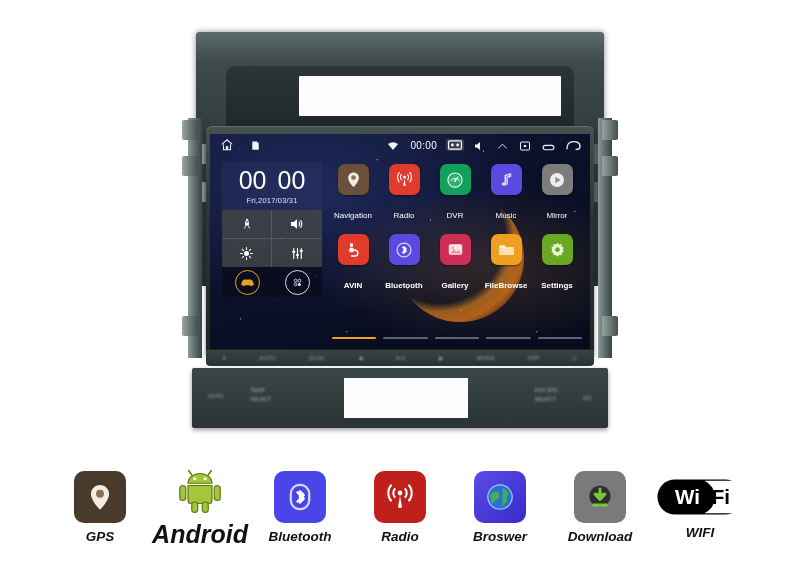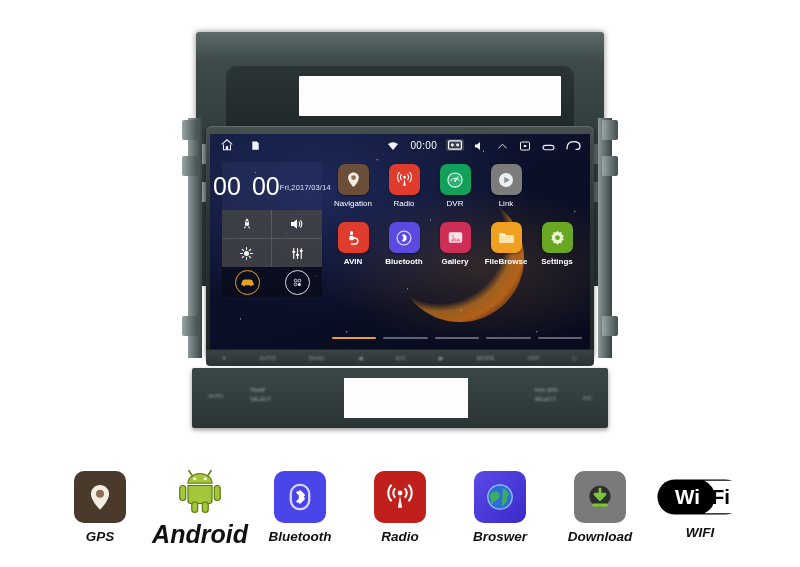--- a/index.html
+++ b/index.html
@@ -91,21 +91,21 @@
     display:flex;align-items:center;color:#fff;}
   .sb-left{display:flex;align-items:center;gap:16px;padding-left:10px;}
   .sb-right{margin-left:auto;display:flex;align-items:center;gap:9px;padding-right:8px;}
   .sb-ico{width:14px;height:14px;display:inline-block;opacity:.95;}
   .sb-clock{font-size:10px;letter-spacing:.3px;}
   .sb-hl{background:#3b3f52;border-radius:2px;padding:1px 2px;display:flex;}
 
   
   .widget{position:absolute;left:12px;top:28px;width:100px;}
   .clock-box{height:48px;background:rgba(46,52,100,.42);
-    display:flex;flex-direction:row;align-items:center;justify-content:center;}
+    display:flex;flex-direction:column;align-items:center;justify-content:center;}
   .clock-digits{display:flex;gap:11px;color:#fff;font-size:25px;line-height:25px;
     font-family:"Liberation Sans",sans-serif;font-weight:300;}
   .clock-date{color:#dfe4ff;font-size:7.5px;margin-top:3px;letter-spacing:.2px;}
   .qgrid{display:grid;grid-template-columns:1fr 1fr;background:rgba(255,255,255,.05);}
   .qcell{height:28px;display:flex;align-items:center;justify-content:center;
     background:rgba(68,68,68,.78);
     border-right:1px solid rgba(255,255,255,.14);
     border-bottom:1px solid rgba(255,255,255,.14);}
   .qcell:nth-child(2n){border-right:none;}
   .qcell:nth-child(n+3){border-bottom:none;}
@@ -115,21 +115,21 @@
   .circ.orange{border:1.6px solid #e8a020;}
   .circ.white{border:1.4px solid #d8dce6;}
 
   
   .appgrid{position:absolute;left:122px;top:30px;width:250px;}
   .approw{display:flex;gap:9px;}
   .approw.second{margin-top:14px;font-weight:bold;}
   .app{width:42px;display:flex;flex-direction:column;align-items:center;}
   .app-ico{width:31px;height:31px;border-radius:7px;display:flex;align-items:center;justify-content:center;
     box-shadow:0 1px 2px rgba(0,0,0,.45);}
-  .app-lbl{margin-top:4px;color:#fff;font-size:8px;white-space:nowrap;
+  .app-lbl{margin-top:16px;color:#fff;font-size:8px;white-space:nowrap;
     overflow:hidden;max-width:46px;text-overflow:clip;text-align:center;}
 
   .pagedots{position:absolute;left:122px;bottom:10px;width:250px;display:flex;gap:7px;}
   .dot{height:2px;flex:1;background:rgba(200,205,225,.45);border-radius:1px;}
   .dot.active{background:#f0a020;height:2.5px;}
 
   
   .btnstrip{position:absolute;left:28px;top:322px;width:388px;height:16px;
     background:linear-gradient(180deg,#394343,#2a3333);
     display:flex;align-items:center;justify-content:space-around;
@@ -241,21 +241,21 @@
         </span>
       </div>
     </div>
 
     <div class="widget">
       <div class="clock-box">
         <div class="clock-digits">
           <span>00</span>
           <span>00</span>
         </div>
-        <div class="clock-date">Fri,2017/03/14</div>
+        <div class="clock-date">Fri,2017/03/31</div>
       </div>
 
       <div class="qgrid">
         <div class="qcell">
           <svg viewBox="0 0 24 24" width="14" height="14">
             <path d="M12 2 C15 6 16 11 15 15 H9 C8 11 9 6 12 2 Z" fill="#fff"></path>
             <path d="M9 15 L6.5 20 L10 18 Z M15 15 L17.5 20 L14 18 Z" fill="#fff"></path>
             <circle cx="12" cy="8" r="1.6" fill="#555"></circle>
           </svg>
         </div>
@@ -331,27 +331,36 @@
             <svg viewBox="0 0 24 24" width="20" height="20">
               <circle cx="12" cy="12" r="8.5" fill="#2bb272" stroke="#eafff2" stroke-width="1.3"></circle>
               <path d="M6.5 13.5 A6 6 0 0 1 17.5 13.5" fill="none" stroke="#eafff2" stroke-width="1.1"></path>
               <path d="M12 13 L15.5 8.5" stroke="#fff" stroke-width="1.4" stroke-linecap="round"></path>
               <circle cx="12" cy="13" r="1.2" fill="#fff"></circle>
             </svg>
           </div>
           <div class="app-lbl">DVR</div>
         </div>
         <div class="app">
+          <div class="app-ico" style="background:#5a4ae0">
+            <svg viewBox="0 0 24 24" width="18" height="18">
+              <path d="M11 17 V6 L18 4 V7 L13.5 8.4 V17.5" fill="none" stroke="#dcd6ff" stroke-width="2" stroke-linecap="round"></path>
+              <ellipse cx="9.4" cy="17.3" rx="3" ry="2.4" fill="#dcd6ff"></ellipse>
+            </svg>
+          </div>
+          <div class="app-lbl">Music</div>
+        </div>
+        <div class="app">
           <div class="app-ico" style="background:#7c7c7c">
             <svg viewBox="0 0 24 24" width="20" height="20">
               <circle cx="12" cy="12" r="8.4" fill="#eceff2"></circle>
               <path d="M10 8 L16.5 12 L10 16 Z" fill="#8d8d8d"></path>
             </svg>
           </div>
-          <div class="app-lbl">Link</div>
+          <div class="app-lbl">Mirror</div>
         </div>
       </div>
 
       <div class="approw second">
         <div class="app">
           <div class="app-ico" style="background:#e03c2e">
             <svg viewBox="0 0 24 24" width="18" height="18">
               <rect x="8" y="3" width="4" height="5" rx="1.4" fill="#fff"></rect>
               <rect x="7" y="9" width="6" height="6" rx="2" fill="#fff"></rect>
               <path d="M13 12 Q18.5 12 18.5 16 Q18.5 20 14.5 20 H10" fill="none" stroke="#fff" stroke-width="1.8" stroke-linecap="round"></path>

